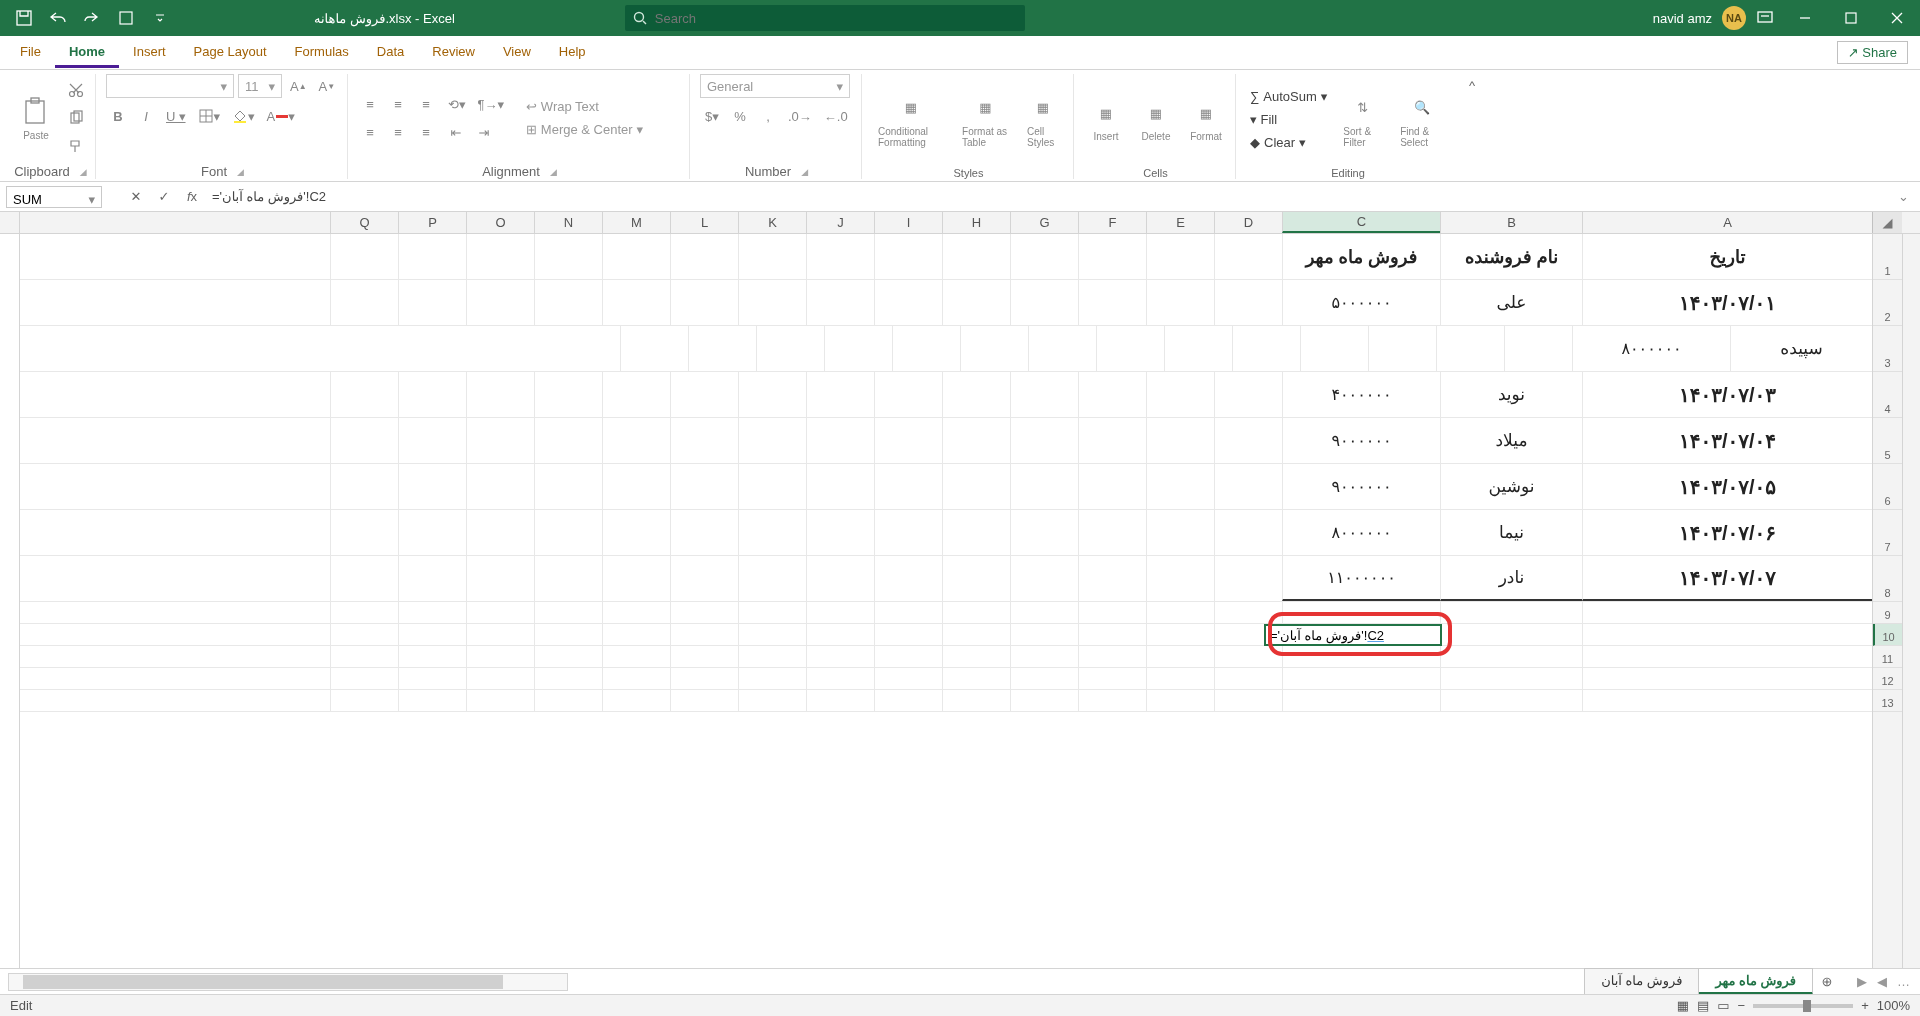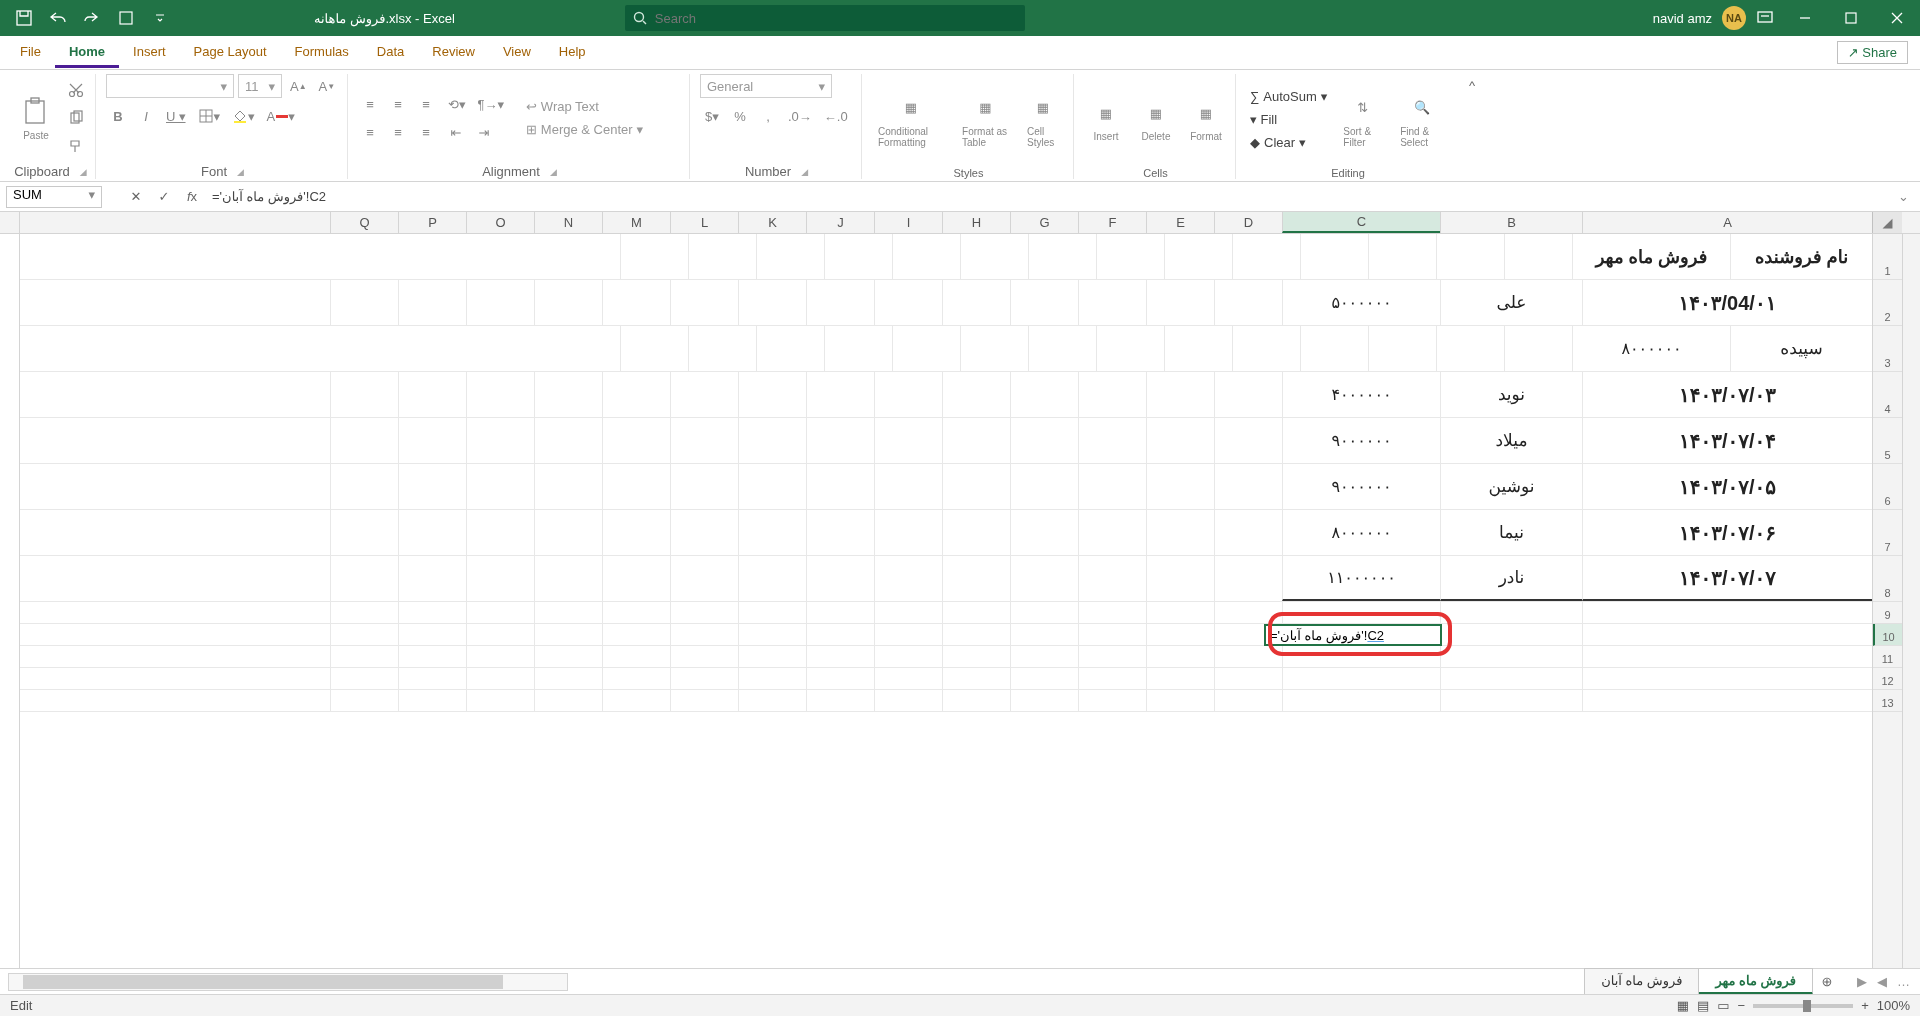--- a/index.html
+++ b/index.html
@@ -35,21 +35,21 @@
 .vstack { display: flex; flex-direction: column; gap: 4px; }
 .hstack { display: flex; gap: 4px; align-items: center; }
 .big { display: flex; flex-direction: column; align-items: center; gap: 2px; color: #888; padding: 2px 6px; cursor: pointer; }
 .big .icon { width: 32px; height: 32px; display: flex; align-items: center; justify-content: center; }
 .small-label { font-size: 10px; color: #888; }
 .editing-item { display: flex; align-items: center; gap: 4px; color: #444; padding: 2px 4px; cursor: pointer; }
 .launcher { font-size: 9px; color:#aaa; margin-left:6px; }
 
 
 .fbar { height: 30px; border-bottom: 1px solid #d4d4d4; display: flex; align-items: center; padding-left: 6px; }
-.namebox { width: 96px; height: 22px; border: 1px solid #c9c9c9; padding: 0 6px; display: flex; align-items: flex-start; justify-content: space-between; background: #fff; }
+.namebox { width: 96px; height: 22px; border: 1px solid #c9c9c9; padding: 0 6px; display: flex; align-items: flex-end; justify-content: space-between; background: #fff; }
 .fbar .fbtn { width: 28px; height: 22px; display: flex; align-items: center; justify-content: center; color: #666; cursor: pointer; }
 .fbar .formula { flex: 1; padding: 0 6px; color: #444; direction: ltr; text-align: left; }
 .fbar .expand { width: 22px; color: #888; }
 
 
 .gridwrap { flex: 1; display: flex; flex-direction: column; overflow: hidden; background: #fff; }
 .colrow { display: flex; height: 22px; background: #f3f3f3; border-bottom: 1px solid #d4d4d4; direction: rtl; }
 .colrow .corner-left { width: 20px; border-right: 1px solid #d4d4d4; }
 .colrow .corner-right { width: 30px; background: #e6e6e6; border-left: 1px solid #c0c0c0; display:flex; align-items:center; justify-content:center; color:#777; }
 .colrow .cols-scroll-pad { width: 18px; }
@@ -293,21 +293,21 @@
       </div>
     </div>
     <div class="g-label">
         <span>Alignment</span>
         <span class="launcher">◢</span>
       </div>
   </div>
 
   <div class="group" style="width:170px">
     <div class="g-body vstack" style="align-items:flex-start">
-      <div class="r-sel" style="width:132px">
+      <div class="r-sel" style="width:150px">
           <span>General</span>
           <span style="margin-left:auto">▾</span>
         </div>
       <div class="hstack">
         <div class="r-btn">$▾</div>
         <div class="r-btn">%</div>
         <div class="r-btn">,</div>
         <div class="r-btn">.0→</div>
         <div class="r-btn">←.0</div>
       </div>
@@ -439,39 +439,40 @@
         <div class="rh">7</div>
         <div class="rh">8</div>
         <div class="rh short">9</div>
         <div class="rh short sel">10</div>
         <div class="rh short">11</div>
         <div class="rh short">12</div>
         <div class="rh short">13</div>
       </div>
     <div class="cells" id="cells-host">
         <div class="row header">
+          <div class="cell col-A">تاریخ</div>
           <div class="cell col-B">نام فروشنده</div>
           <div class="cell col-C">فروش ماه مهر</div>
           <div class="cell col-D"></div>
           <div class="cell col-E"></div>
           <div class="cell col-F"></div>
           <div class="cell col-G"></div>
           <div class="cell col-H"></div>
           <div class="cell col-I"></div>
           <div class="cell col-J"></div>
           <div class="cell col-K"></div>
           <div class="cell col-L"></div>
           <div class="cell col-M"></div>
           <div class="cell col-N"></div>
           <div class="cell col-O"></div>
           <div class="cell col-P"></div>
           <div class="cell col-Q"></div>
         </div>
       <div class="row">
-          <div class="cell col-A">۱۴۰۳/04/۰۱</div>
+          <div class="cell col-A">۱۴۰۳/۰۷/۰۱</div>
           <div class="cell col-B">علی</div>
           <div class="cell col-C">۵۰۰۰۰۰۰</div>
           <div class="cell col-D"></div>
           <div class="cell col-E"></div>
           <div class="cell col-F"></div>
           <div class="cell col-G"></div>
           <div class="cell col-H"></div>
           <div class="cell col-I"></div>
           <div class="cell col-J"></div>
           <div class="cell col-K"></div>

